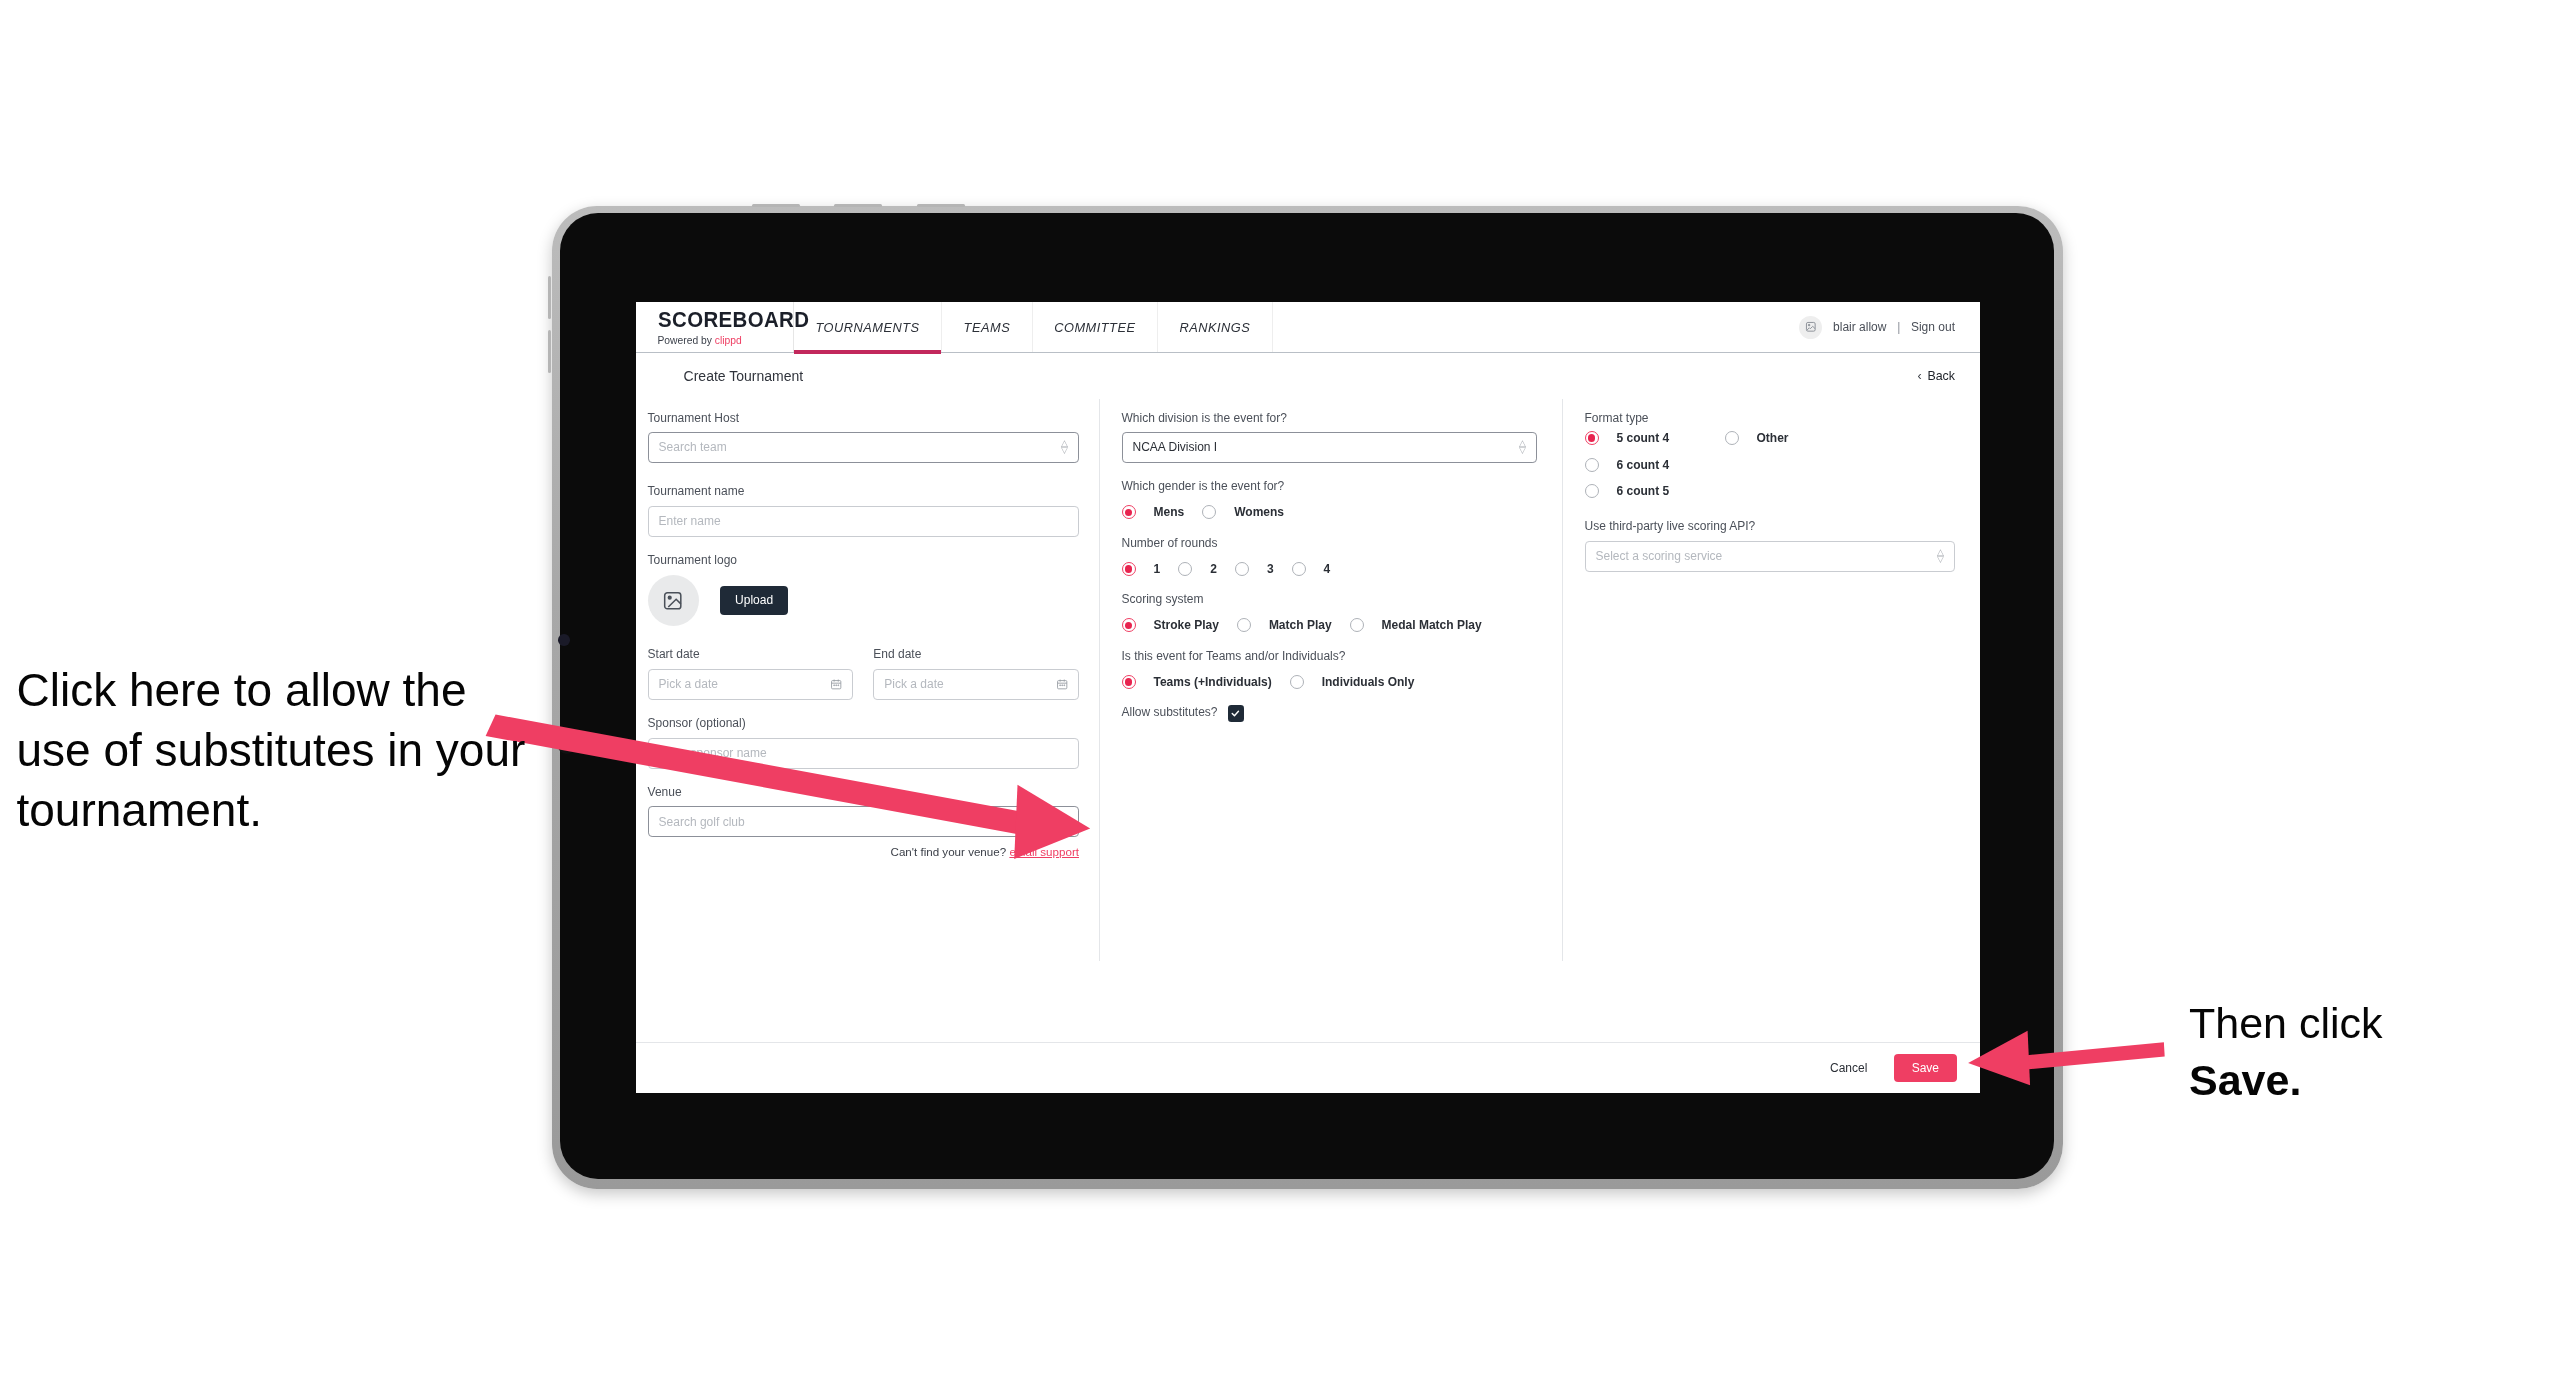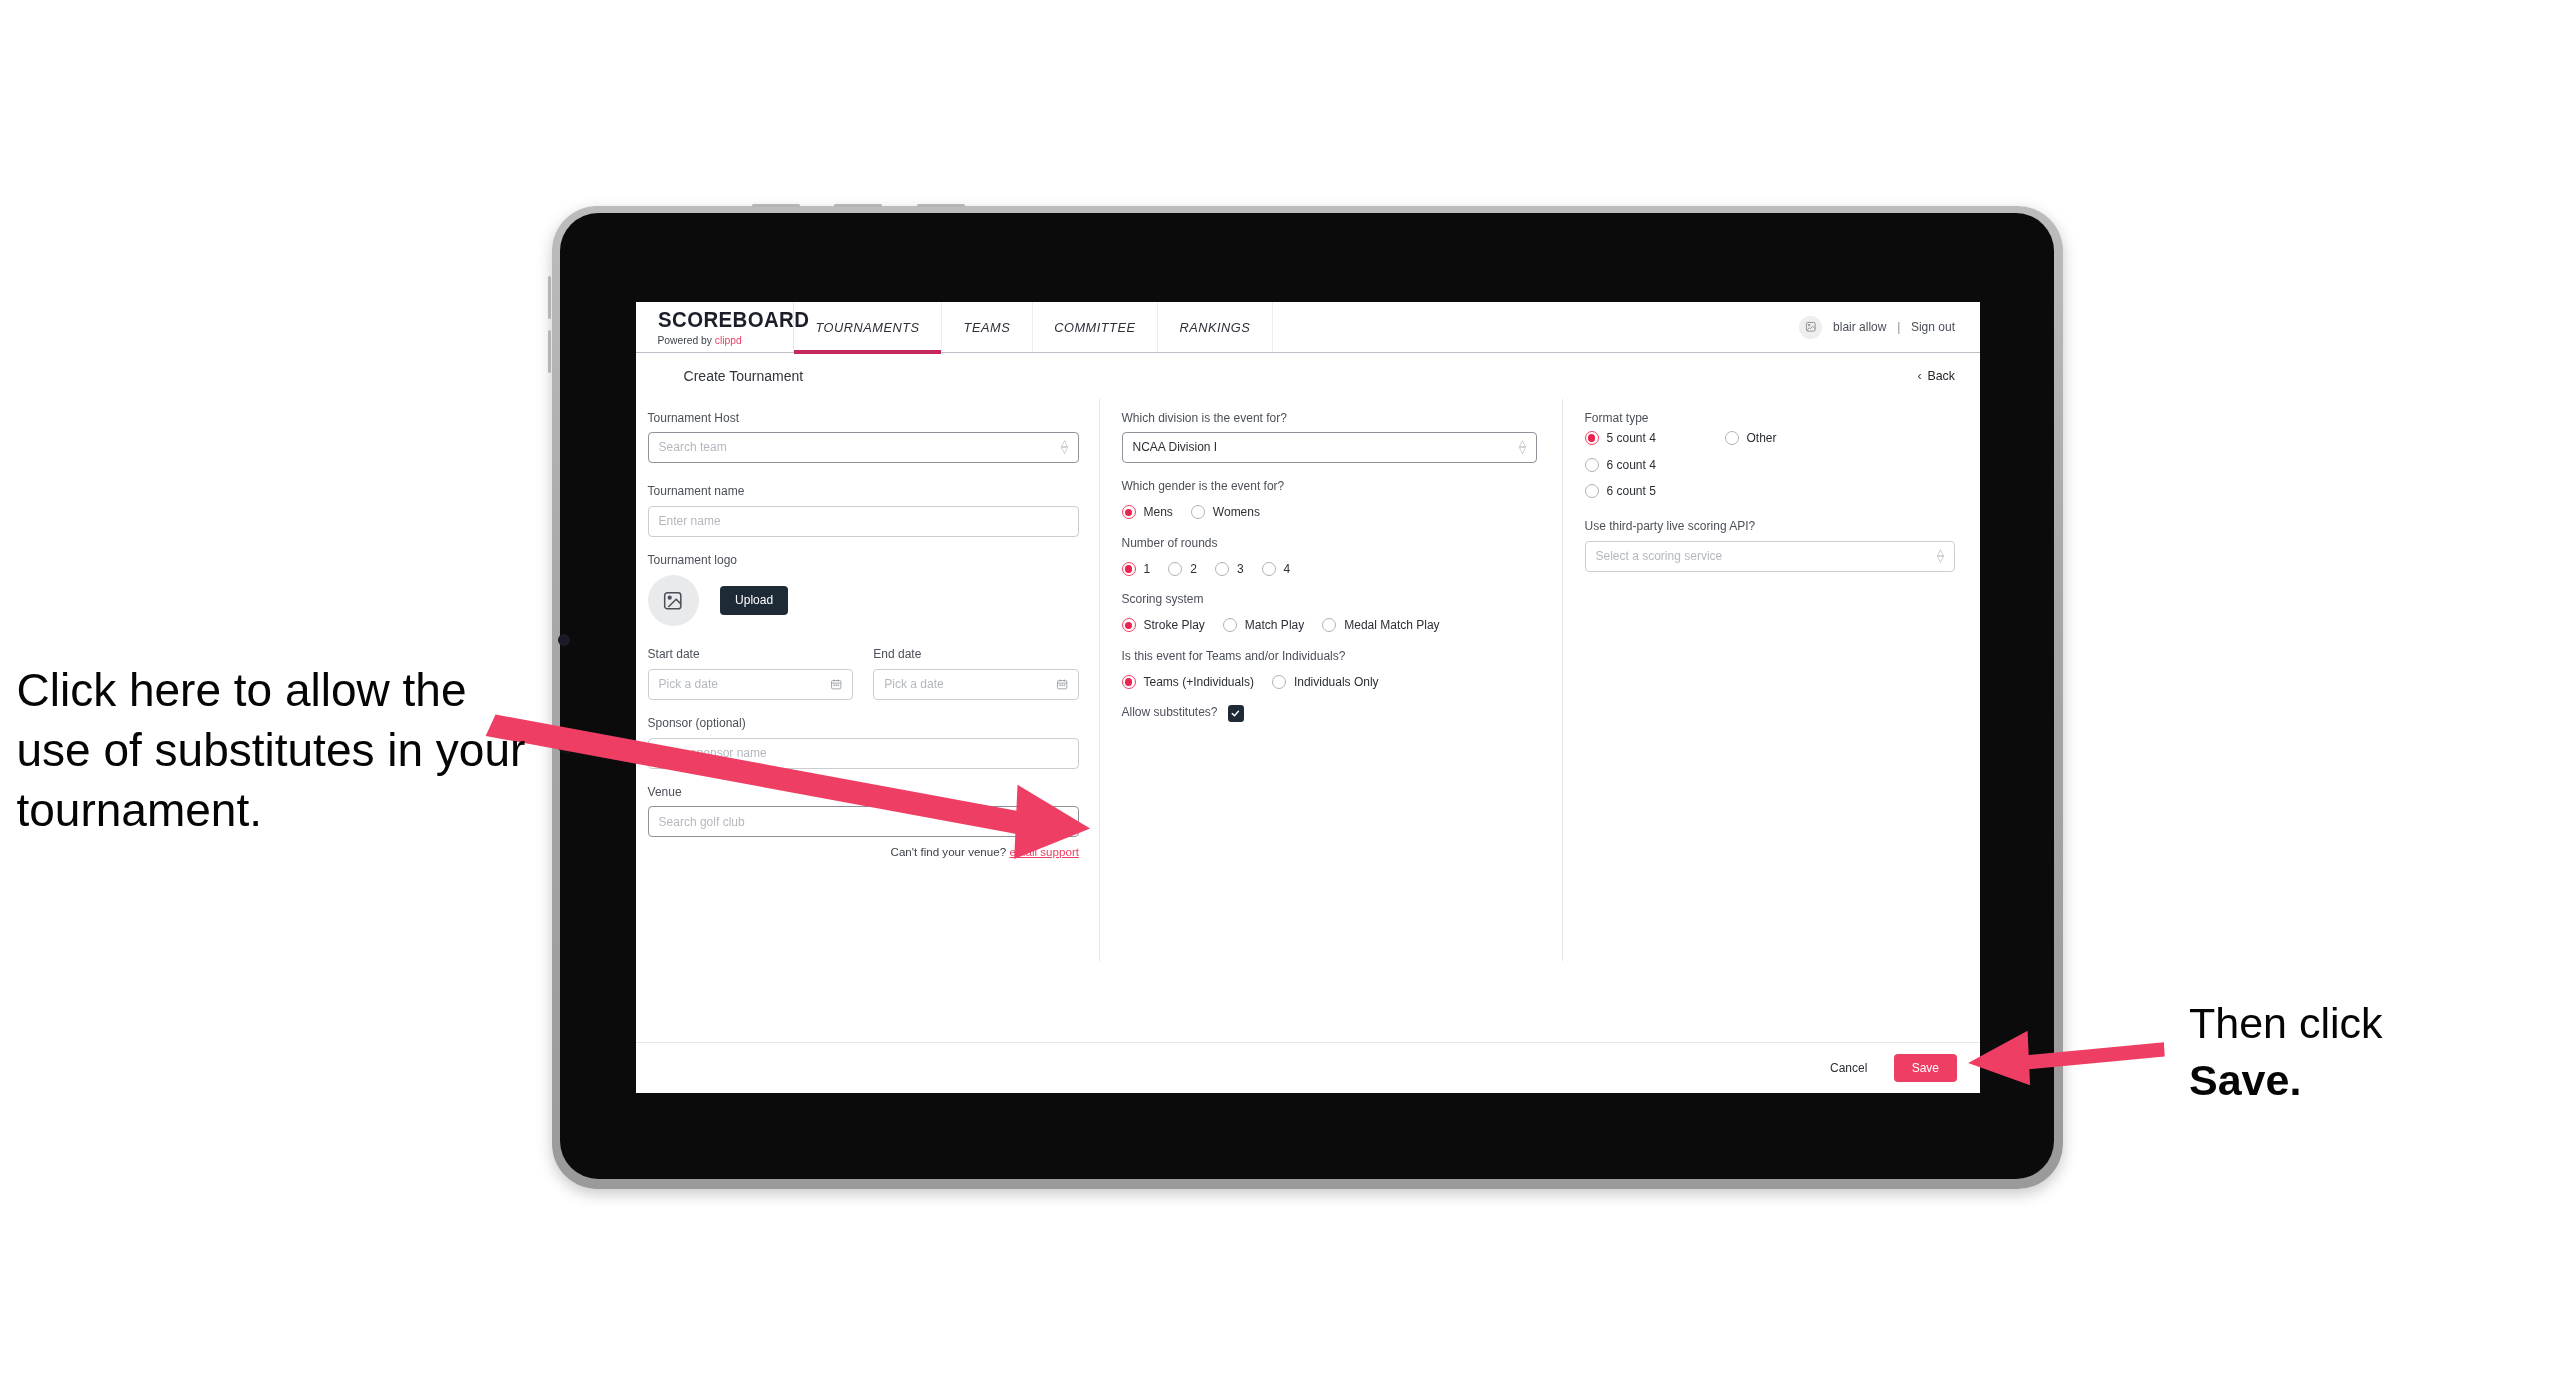--- a/index.html
+++ b/index.html
@@ -181,21 +181,21 @@
   .dates-row > div { flex: 1; }
 
   .venue-help {
     margin-top: 7.4px; text-align: right;
     font-size: 11.6px; color: #3c4049;
   }
   .venue-help a { color: #ef3e63; text-decoration: underline; cursor: pointer; }
 
   
   .radio-row { display: flex; align-items: center; flex-wrap: wrap; gap: 0; margin-top: 12px; }
-  .radio-item { display: flex; align-items: flex-end; gap: 8px; margin-right: 18px; cursor: pointer; }
+  .radio-item { display: flex; align-items: flex-end; gap: 18px; margin-right: 18px; cursor: pointer; font-weight: bold; }
   .radio {
     width: 14px; height: 14px; border-radius: 50%;
     border: 1.3px solid #aeb2b8; background: #fff;
     display: flex; align-items: center; justify-content: center;
     flex: none;
   }
   .radio.on { border-color: #ef3e63; }
   .radio.on::after {
     content: ""; width: 7.4px; height: 7.4px; border-radius: 50%; background: #e8244f;
   }

